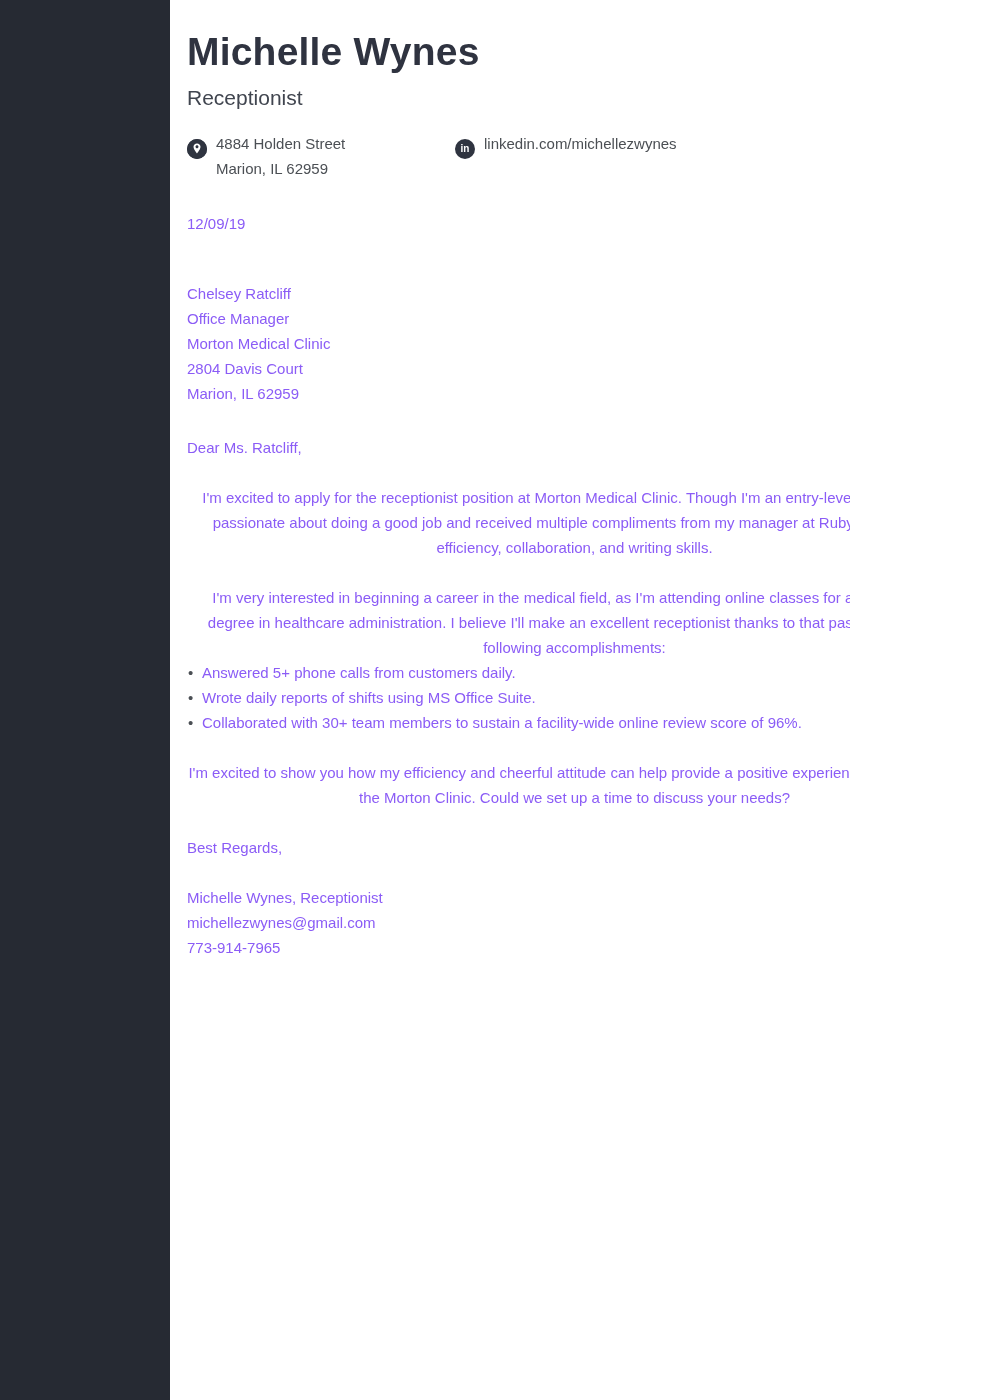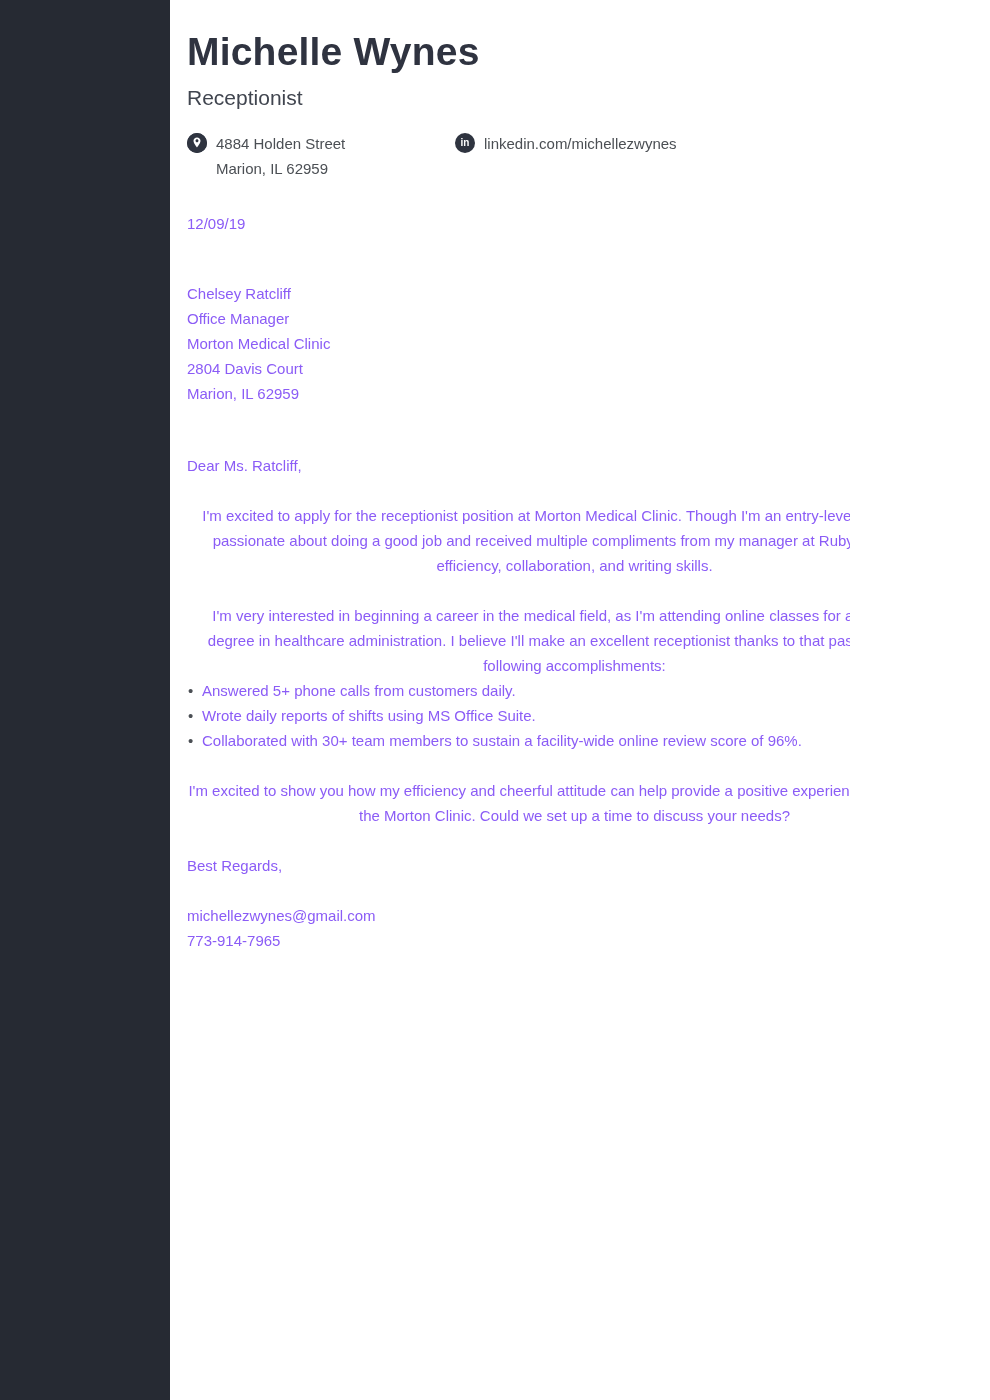--- a/index.html
+++ b/index.html
@@ -52,21 +52,21 @@
   }
   .contact-item.address { width: 268px; }
   .contact-icon {
     width: 20px;
     height: 20px;
     border-radius: 50%;
     background: #2f3440;
     color: #ffffff;
     flex: 0 0 20px;
     margin-right: 9px;
-    margin-top: 2px;
+    margin-top: 8px;
     display: flex;
     align-items: center;
     justify-content: center;
     text-align: right;
   }
   .contact-icon svg { display: block; }
   .linkedin-glyph {
     font-size: 10px;
     font-weight: bold;
     line-height: 1;
@@ -79,21 +79,21 @@
     line-height: 25px;
   }
   .letter {
     font-size: 15px;
     color: #8b5cf6;
     line-height: 25px;
     max-width: 776px;
   }
   .date { margin-top: 30px; }
   .recipient { margin-top: 45px; }
-  .salutation { margin-top: 47px; }
+  .salutation { margin-top: 29px; }
   .para { margin-top: 25px; text-align: center; }
   .bullets { list-style: none; }
   .bullets li {
     padding-left: 15px;
     position: relative;
   }
   .bullets li::before {
     content: "\2022";
     position: absolute;
     left: 1px;
@@ -155,19 +155,20 @@
         <li>Answered 5+ phone calls from customers daily.</li>
         <li>Wrote daily reports of shifts using MS Office Suite.</li>
         <li>Collaborated with 30+ team members to sustain a facility-wide online review score of 96%.</li>
       </ul>
 
       <p class="para">I'm excited to show you how my efficiency and cheerful attitude can help provide a positive experience for patients at the Morton Clinic. Could we set up a time to discuss your needs?</p>
 
       <div class="signoff">Best Regards,</div>
 
       <div class="signature">
+        <div>Michelle Wynes, Receptionist</div>
         <div>michellezwynes@gmail.com</div>
         <div>773-914-7965</div>
       </div>
     </div>
 
   </div>
 </div>
 
 </body></html>

